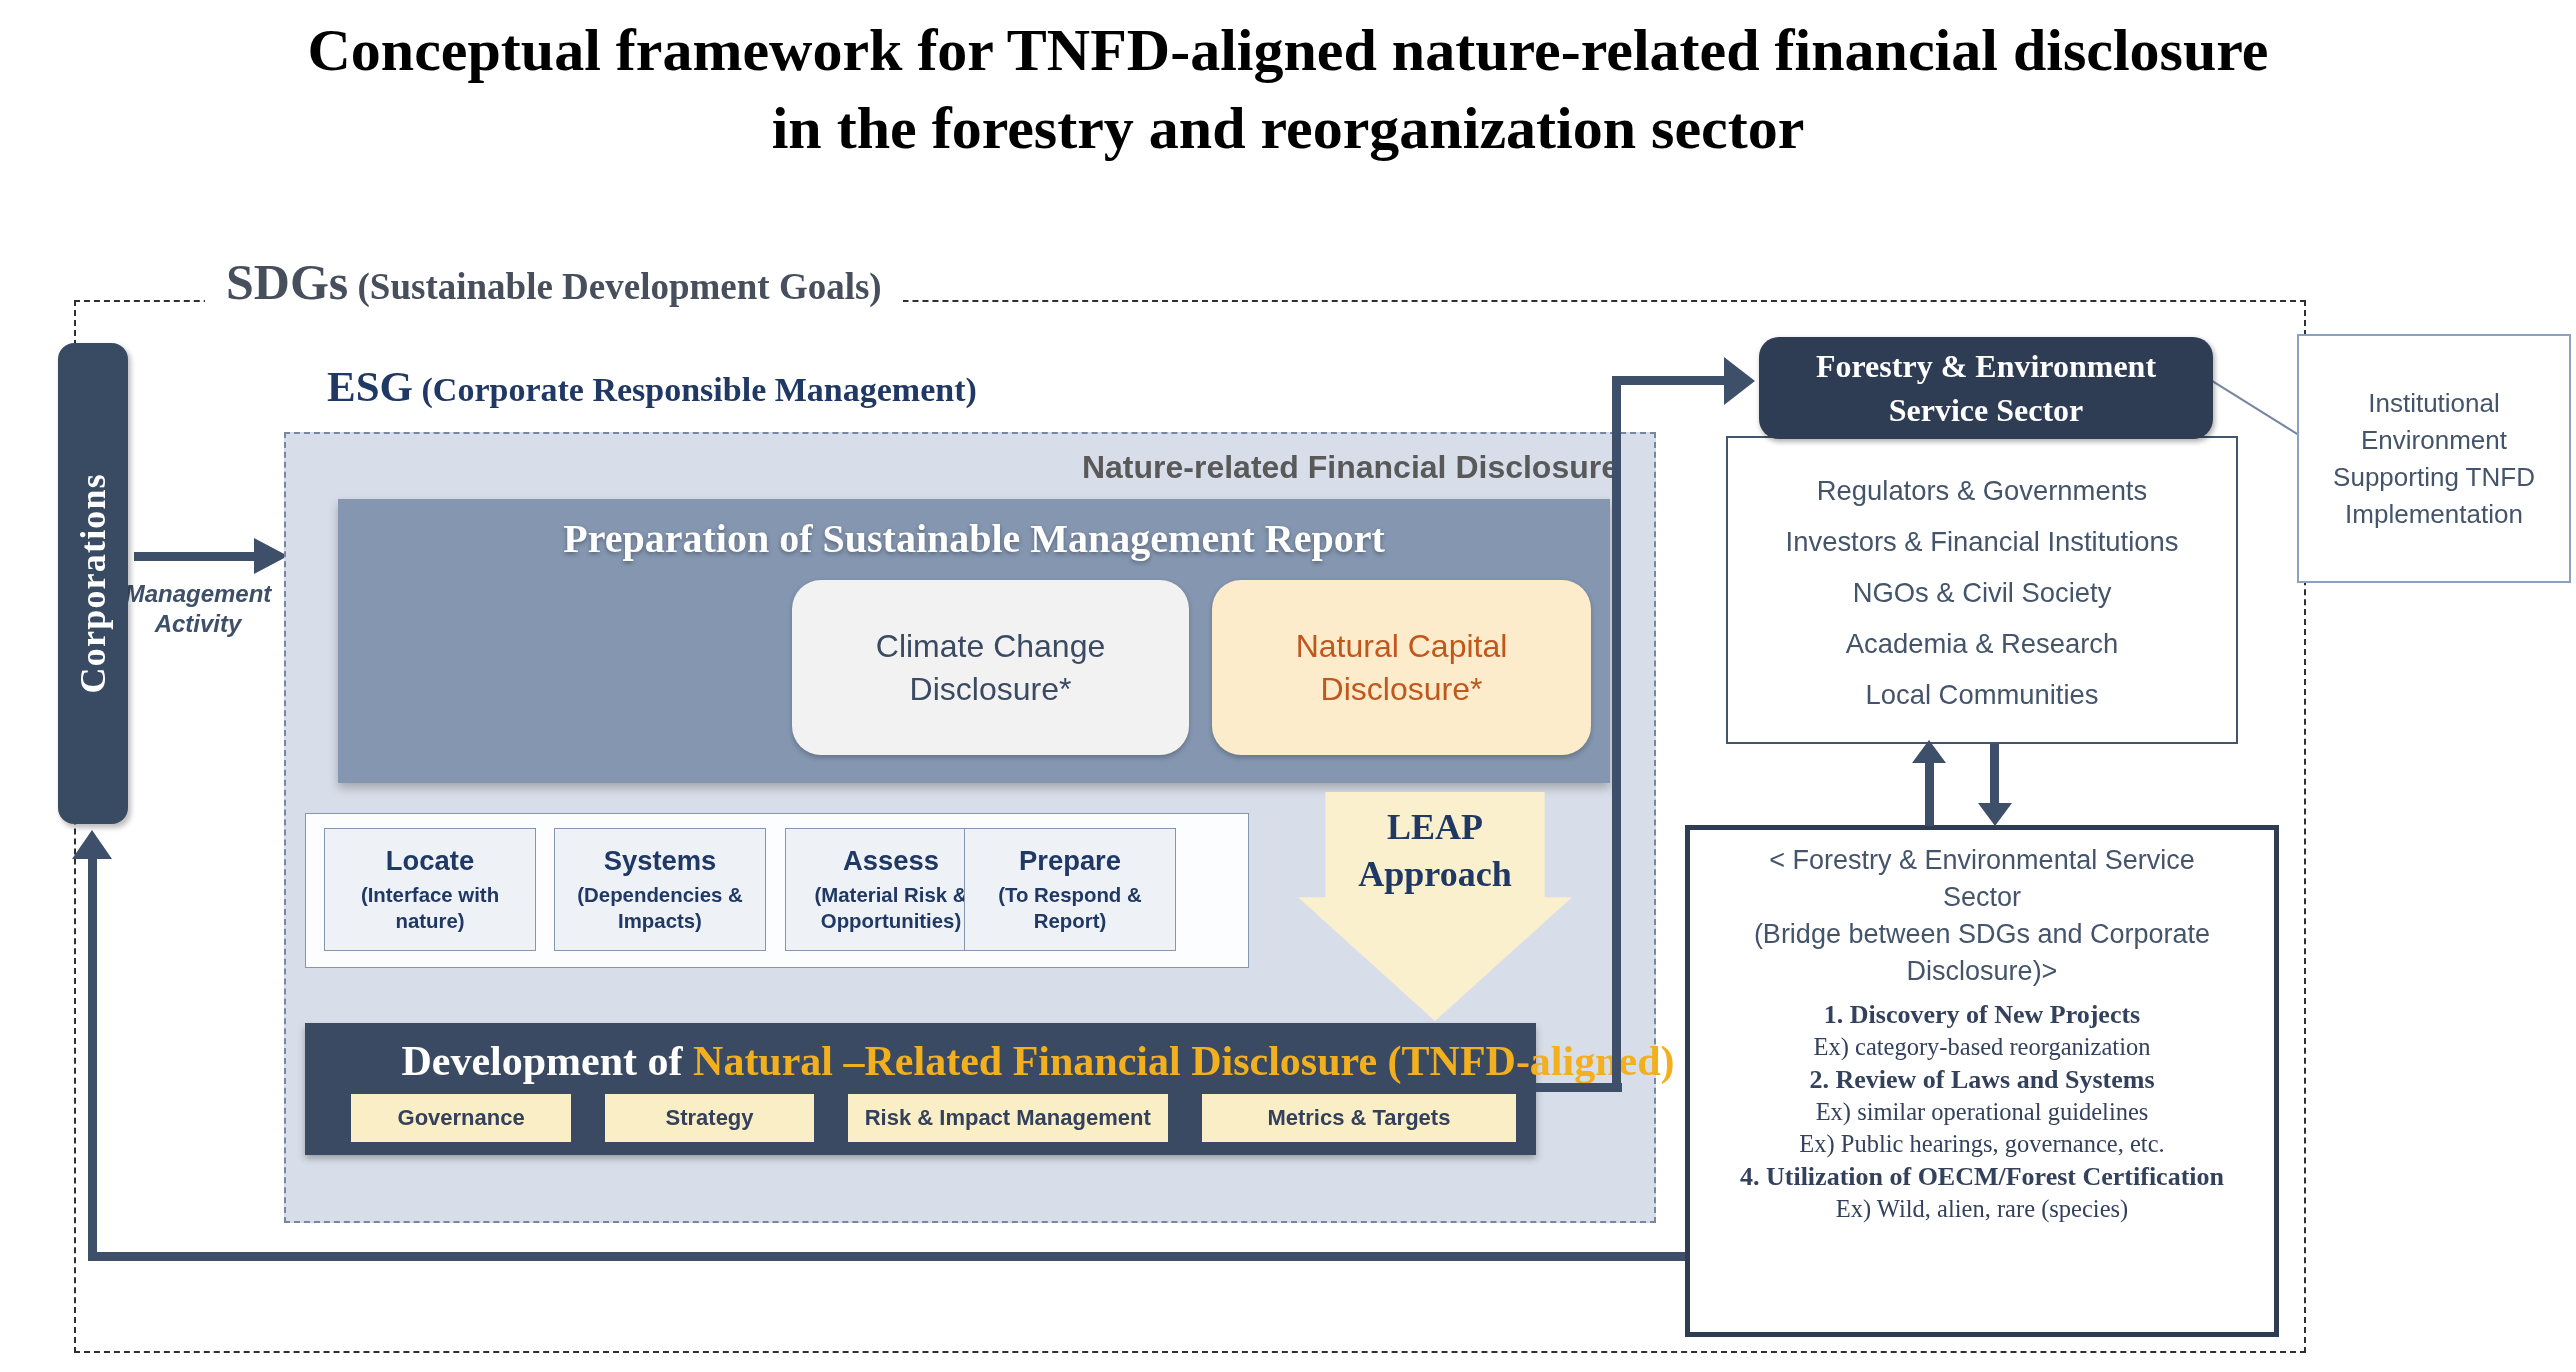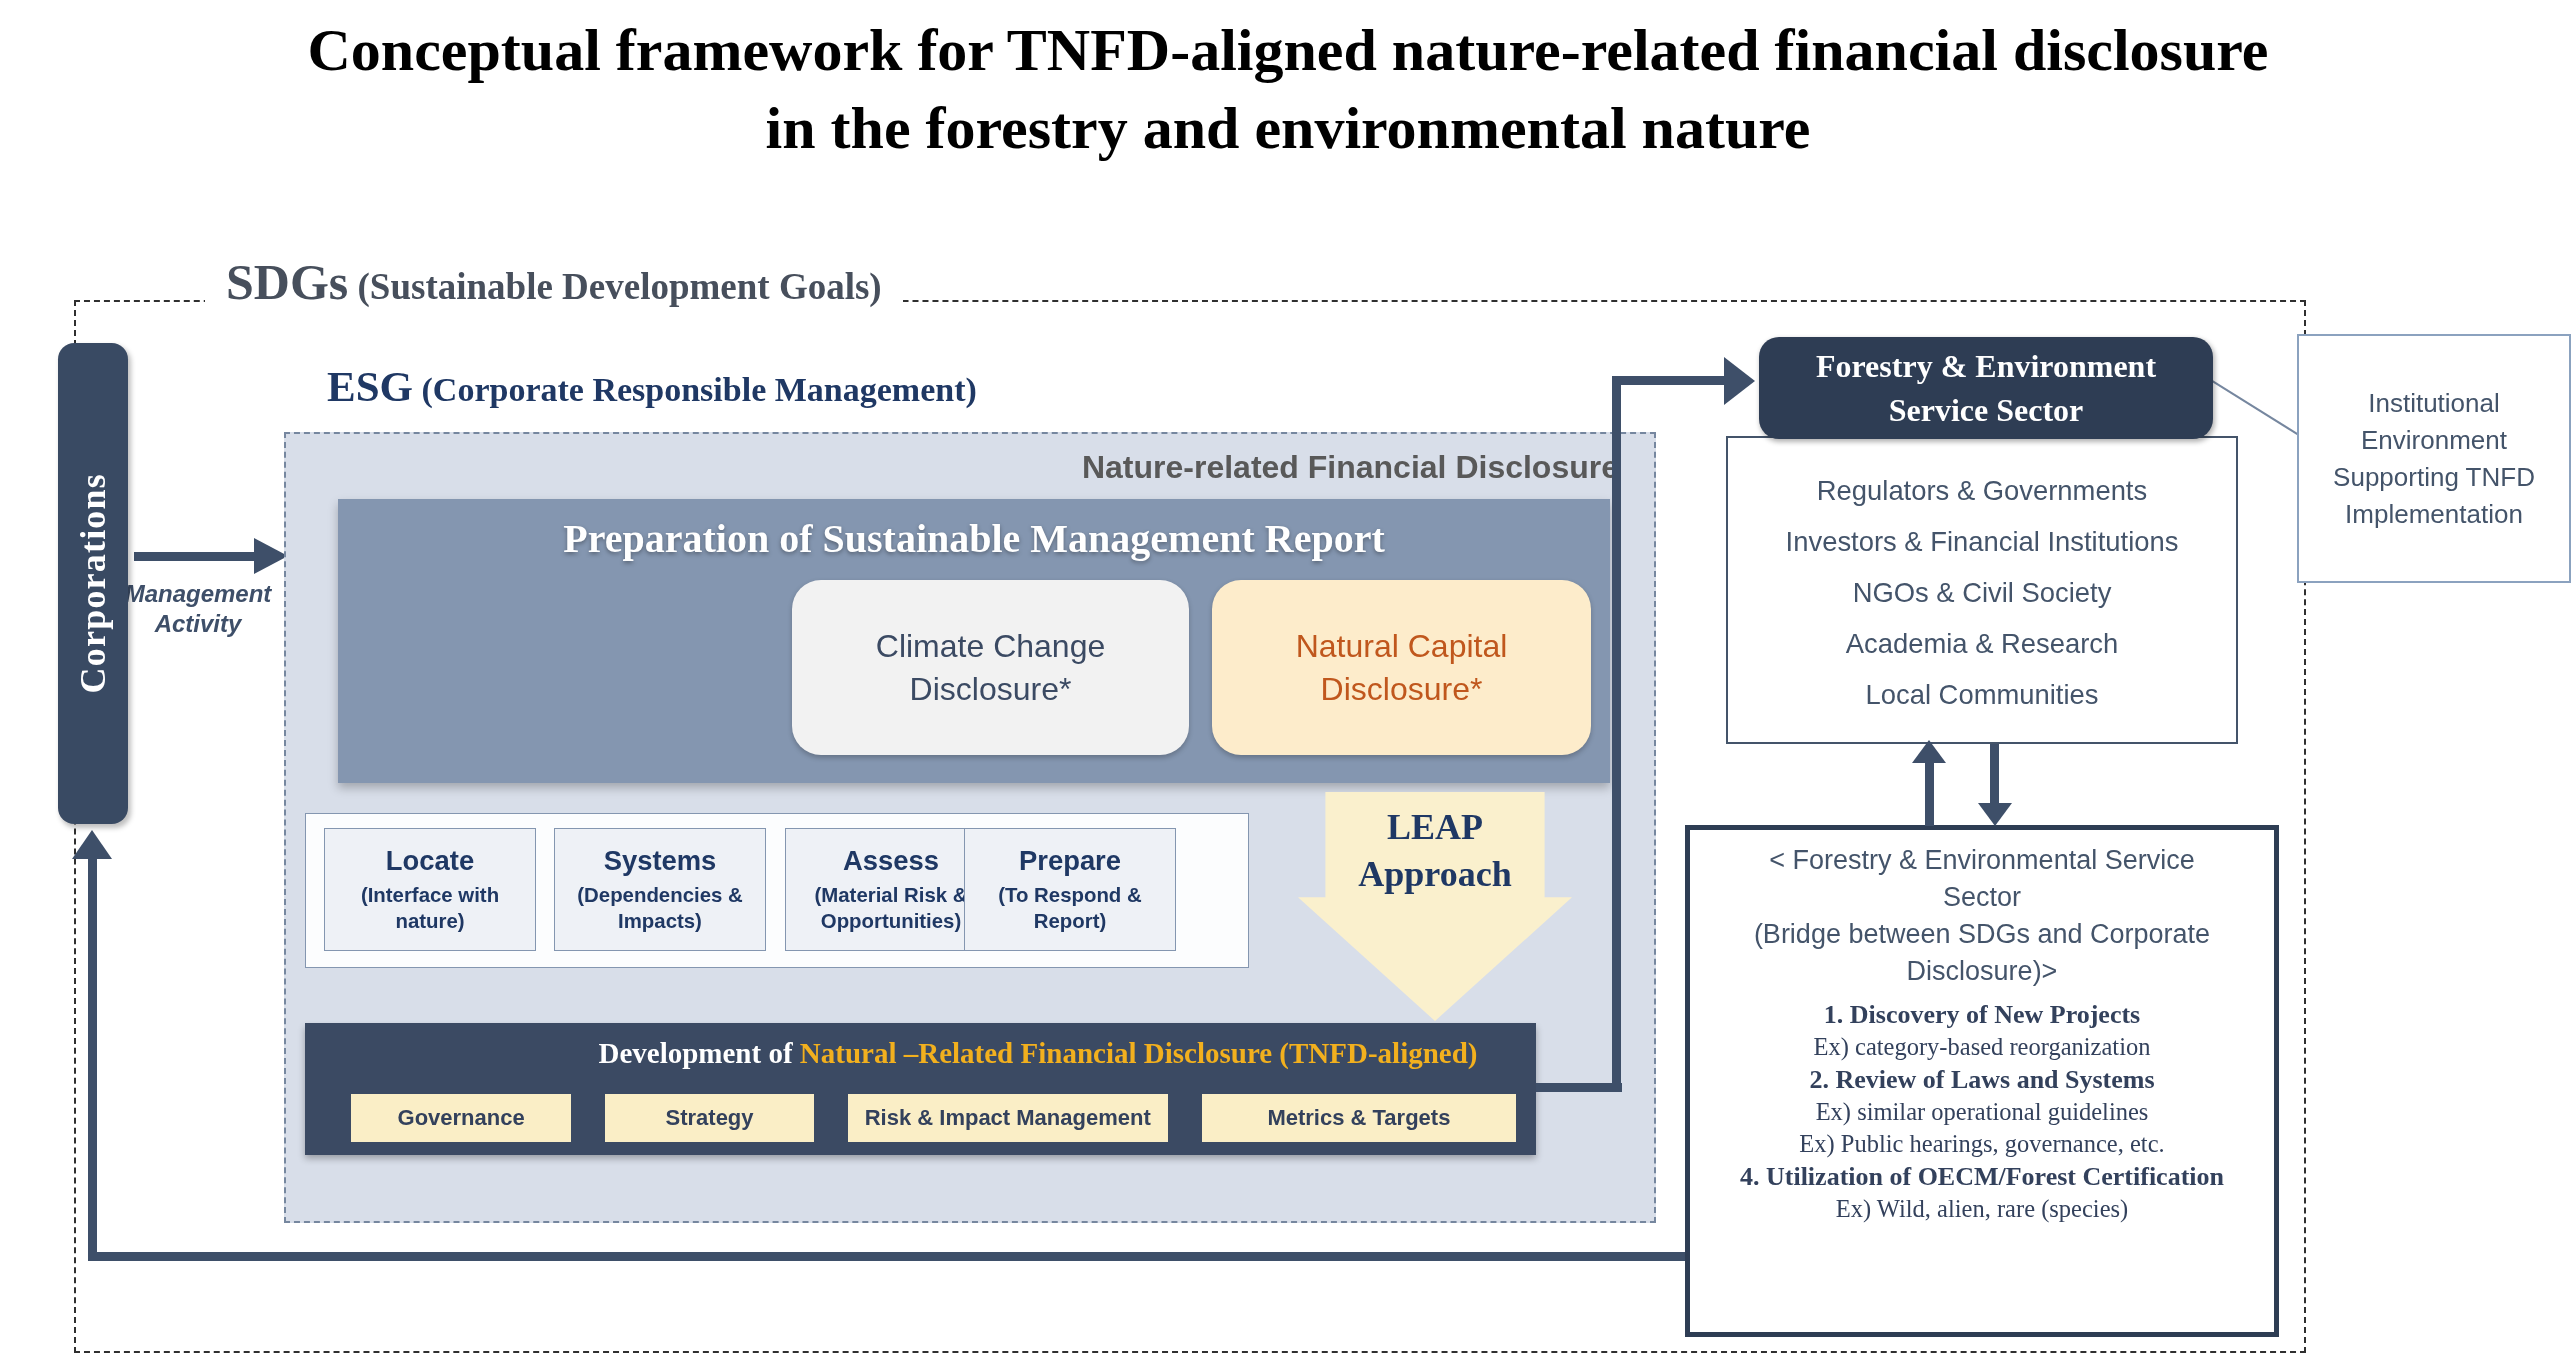--- a/index.html
+++ b/index.html
@@ -77,21 +77,21 @@
               clip-path:polygon(10% 0,90% 0,90% 46%,100% 46%,50% 100%,0 46%,10% 46%);
               z-index:3;}
   .leap-label{left:1298px;top:804px;width:274px;text-align:center;color:#1f3864;
               font-family:"Liberation Serif",serif;font-weight:bold;font-size:36px;
               line-height:47px;z-index:4;}
 
   
   .dev-bar{left:305px;top:1023px;width:1231px;height:132px;background:#3b4a63;
            box-shadow:0 3.5px 7px rgba(0,0,0,0.3);z-index:3;}
   .dev-title{left:305px;top:1037px;width:1466px;text-align:center;
-             font-family:"Liberation Serif",serif;font-weight:bold;font-size:29px;z-index:4;}
+             font-family:"Liberation Serif",serif;font-weight:bold;font-size:42px;z-index:4;}
   .dev-title .white{color:#ffffff;}
   .dev-title .gold{color:#f2b01e;}
   .dev-cells{left:325px;top:1094px;width:1191px;height:48px;display:flex;gap:8.2px;z-index:4;}
   .dev-cell{background:#faeec6;display:flex;align-items:center;justify-content:center;
             color:#33415c;font-size:22px;font-weight:bold;margin-left:26px;}
   .cell-1{width:239px;} .cell-2{width:226px;} .cell-3{width:347px;} .cell-4{width:341px;}
 
   
   .conn{background:#3e4f69;z-index:4;}
   .conn-stub{left:1536px;top:1083px;width:86px;height:9.3px;}
@@ -143,21 +143,21 @@
   .fb-head{left:72px;top:830px;width:0;height:0;border-bottom:29px solid #3e4f69;
            border-left:20px solid transparent;border-right:20px solid transparent;z-index:1;}
 </style>
 </head>
 <body>
 
 <div class="canvas">
 
   <div class="abs page-title">
     <div>Conceptual framework for TNFD-aligned nature-related financial disclosure</div>
-    <div>in the forestry and environmental nature</div>
+    <div>in the forestry and reorganization sector</div>
   </div>
 
   <div class="abs outer-frame"></div>
 
   <div class="abs fb-horiz"></div>
   <div class="abs fb-vert"></div>
   <div class="abs fb-head"></div>
 
   <div class="abs sdgs-label">
     <span class="big">SDGs</span><span class="small"> (Sustainable Development Goals)</span>

